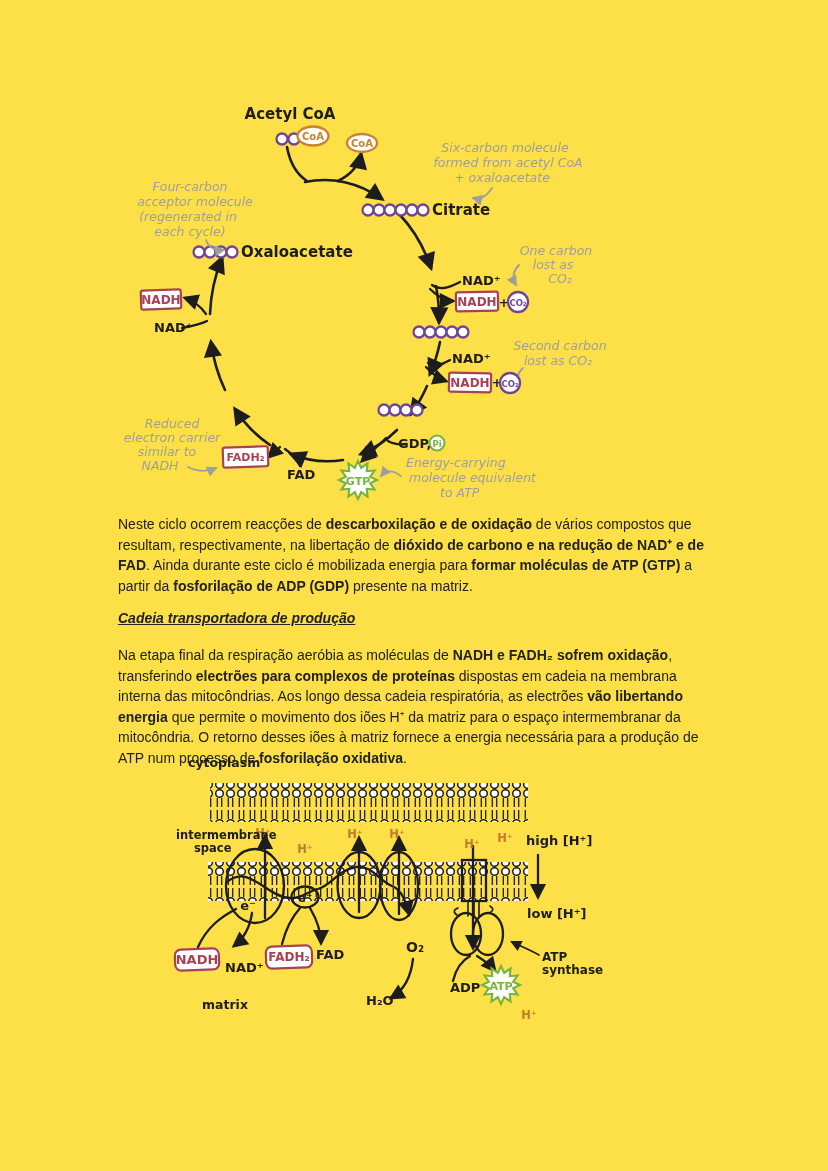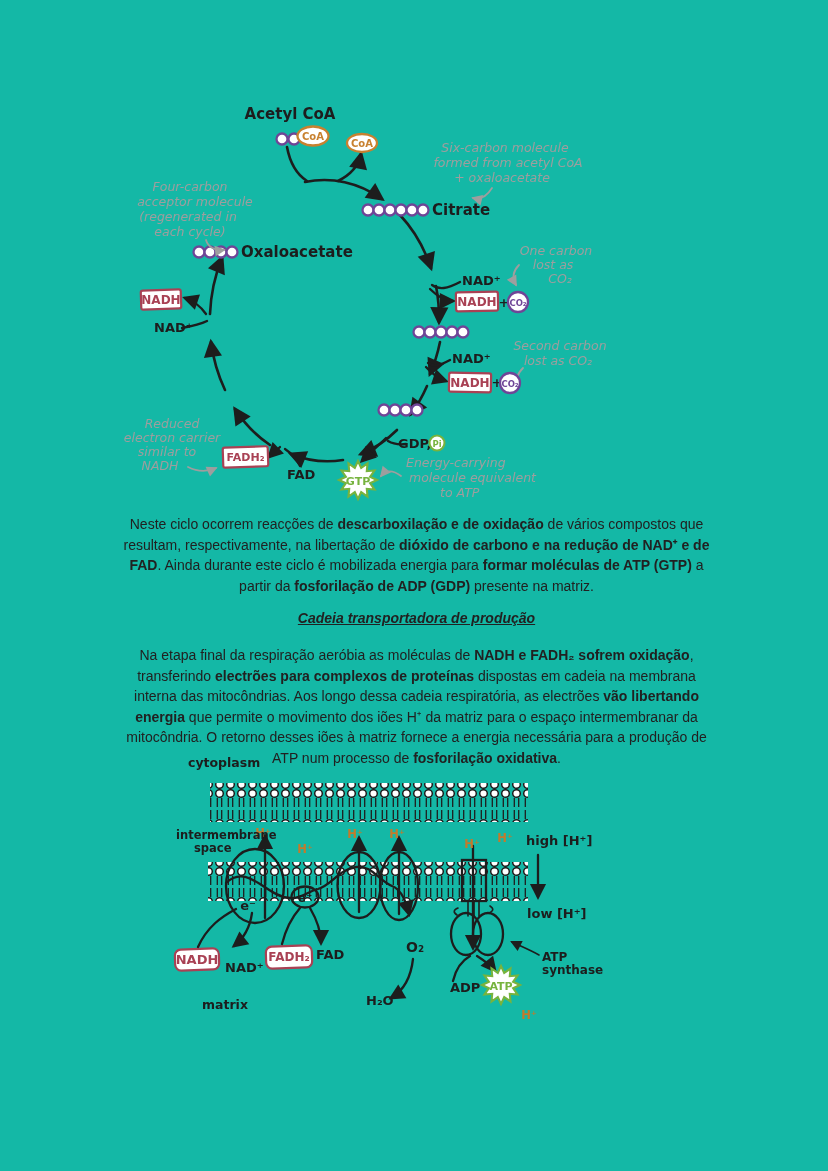--- a/index.html
+++ b/index.html
@@ -1,20 +1,20 @@
 <!DOCTYPE html>
 <html style="--ink: #1d1d1d; --purple: #6f4597; --orange: #c8812f; --red: #a94154; --green: #77b33e; --gray: #9e9e9e; --horange: #c47a2b;"><head>
 <meta charset="utf-8">
 <style>
   :root{
     --ink:#1d1d1d; --purple:#6f4597; --orange:#c8812f; --red:#a94154;
     --green:#77b33e; --gray:#9e9e9e; --horange:#c47a2b; --body:#212121;
   }
   html,body{margin:0;padding:0;background:#fff;}
-  .page{position:relative;width:828px;height:1171px;background:#14b8a6;overflow:hidden;
+  .page{position:relative;width:828px;height:1171px;background:#fde047;overflow:hidden;
         font-family:"Liberation Sans",sans-serif;}
   svg{position:absolute;}
   
   .kc{stroke:var(--ink);stroke-width:2.6;fill:none;stroke-linecap:round;}
   .br{stroke:var(--ink);stroke-width:2.3;fill:none;stroke-linecap:round;}
   .thin{stroke:var(--ink);stroke-width:1.6;fill:none;stroke-linecap:round;}
   .pc{stroke:var(--purple);stroke-width:2.3;fill:#fff;}
   .oc{stroke:var(--orange);stroke-width:2.3;fill:#fff;}
   .gc{stroke:var(--green);stroke-width:2.1;fill:#fff;}
   .rb{stroke:var(--red);stroke-width:2.2;fill:#fff;}
@@ -24,21 +24,21 @@
   .hl{font-weight:bold;fill:var(--ink);}
   .hp{font-weight:bold;fill:var(--purple);}
   .ho{font-weight:bold;fill:var(--orange);}
   .hr{font-weight:bold;fill:var(--red);}
   .hg{font-weight:bold;fill:var(--green);}
   .hh{font-weight:bold;fill:var(--horange);}
   .ann{font-style:oblique;fill:var(--gray);font-size:12.5px;}
   
   .textblock{position:absolute;left:118px;top:514px;width:597px;
      font-size:14px;line-height:20.6px;color:var(--body);}
-  .textblock p{margin:0;text-align:center;}
+  .textblock p{margin:0;}
   .p1{margin-bottom:9px !important;}
   .heading{font-weight:bold;font-style:italic;text-decoration:underline;
      margin-bottom:16px !important;margin-top:12px !important;font-size:14px;}
   .b{font-weight:bold;}
 </style>
 </head>
 <body>
 
 <div class="page">
 

